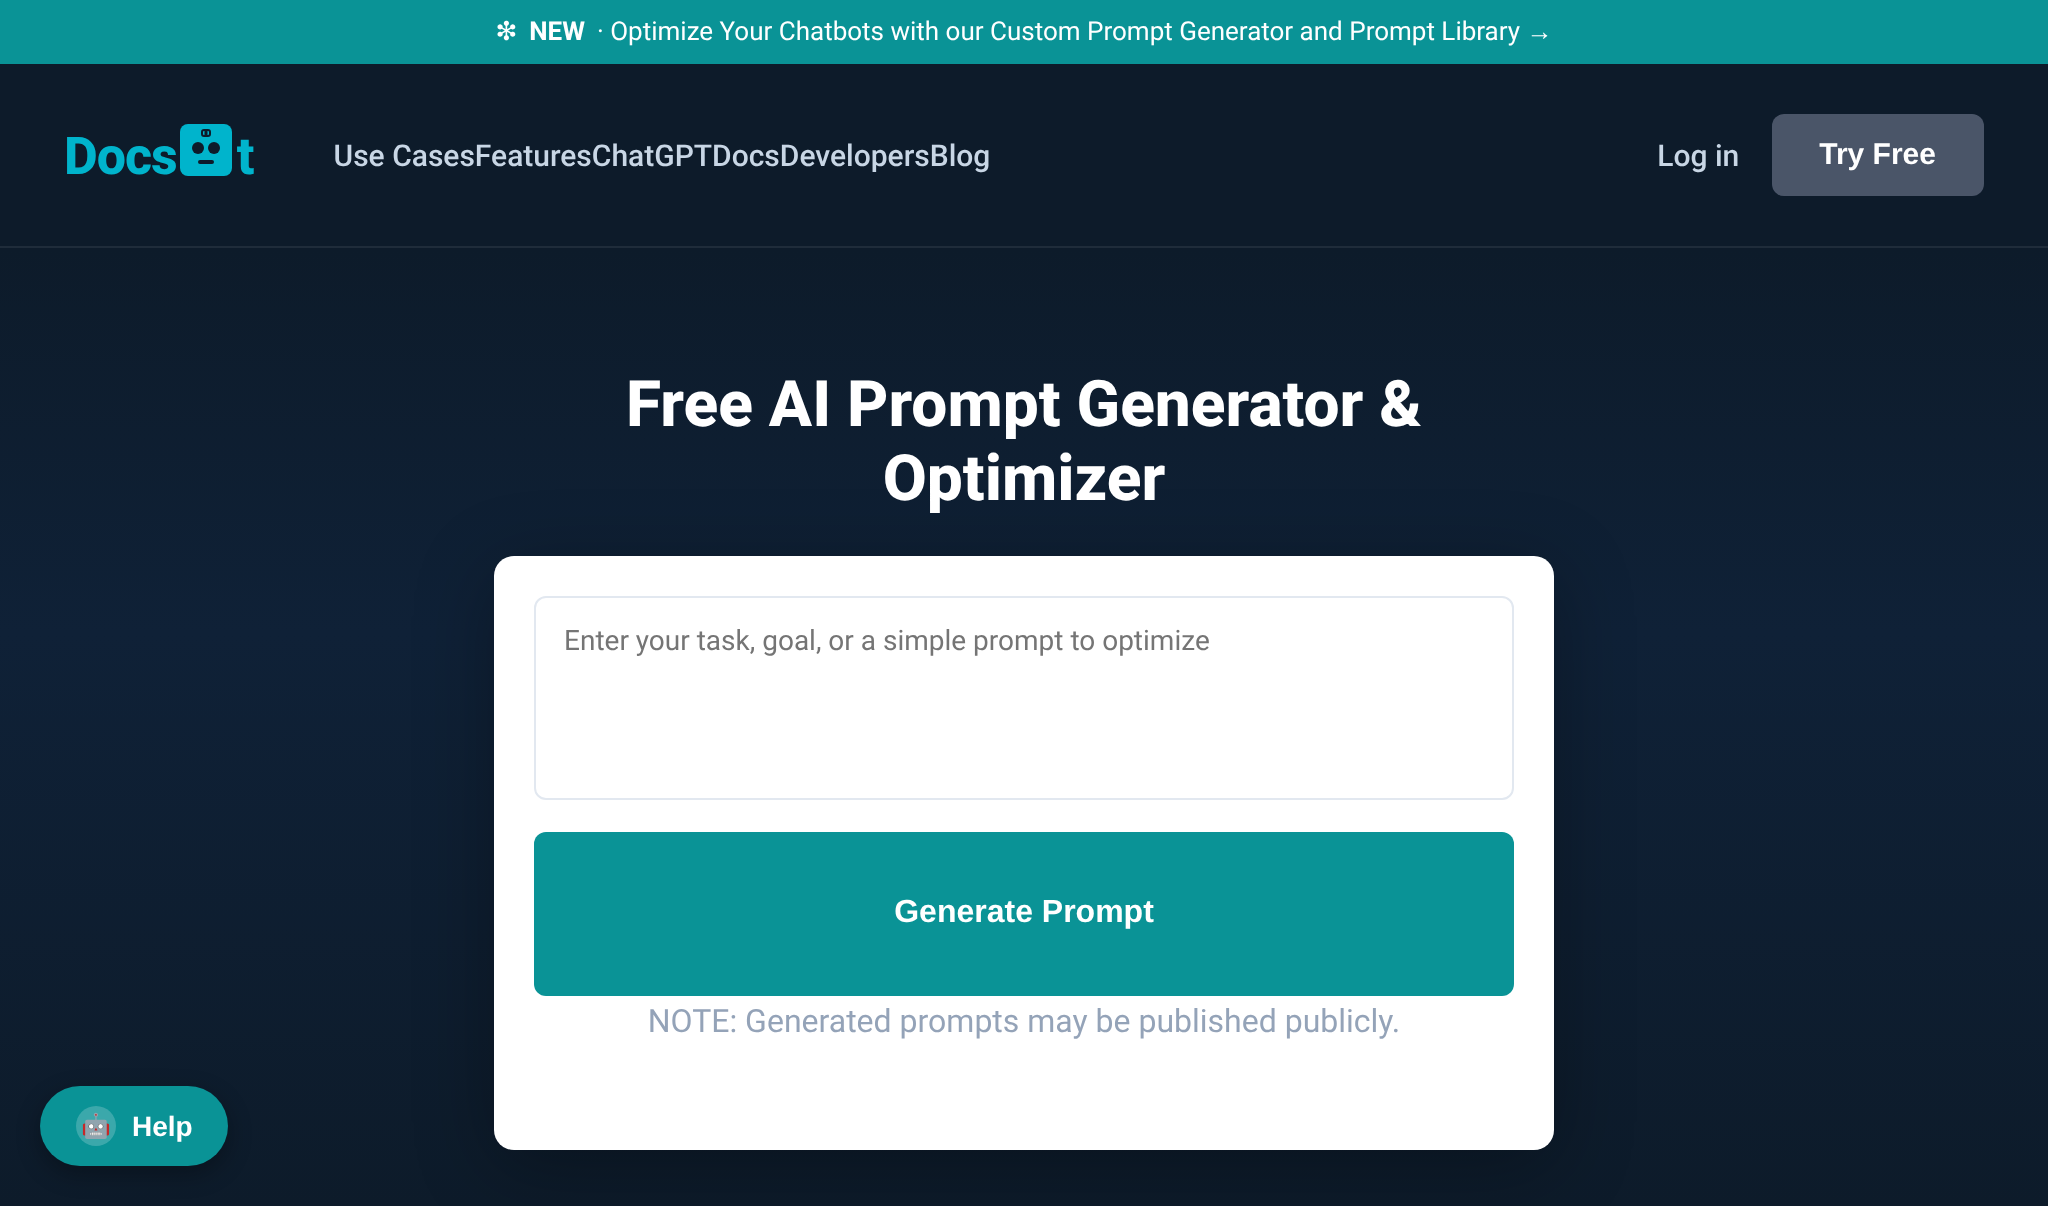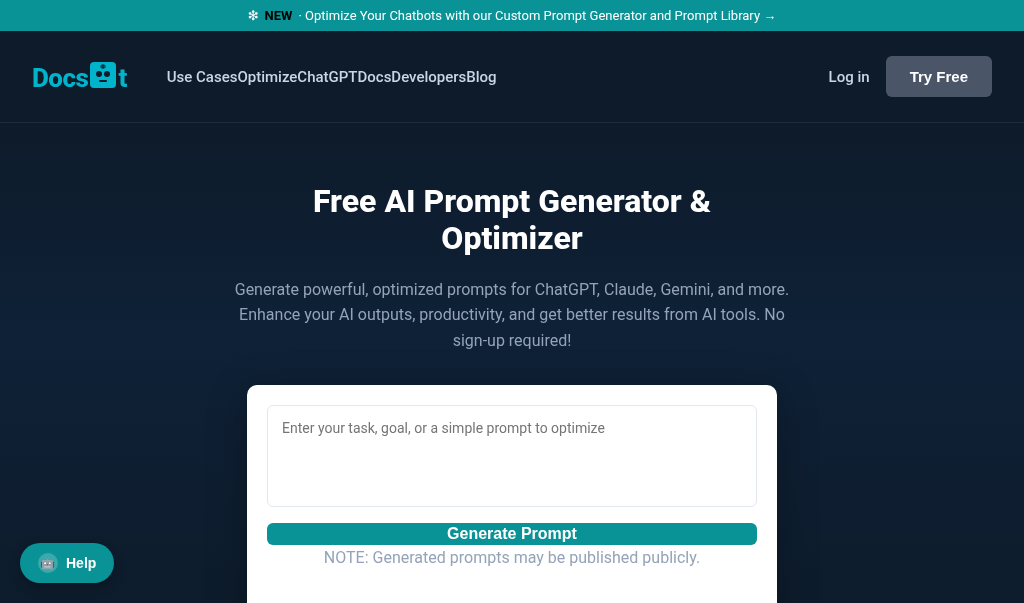--- a/index.html
+++ b/index.html
@@ -20,21 +20,21 @@
       padding: 8px 16px;
       font-size: 13px;
       color: #fff;
       display: flex;
       align-items: center;
       justify-content: center;
       gap: 6px;
     }
     .announcement-bar .new-badge {
       font-weight: 700;
-      color: #000000;
+      color: #ffffff;
     }
 
     
     .navbar {
       background: #0d1b2a;
       display: flex;
       align-items: center;
       padding: 0 32px;
       height: 92px;
       border-bottom: 1px solid rgba(255,255,255,0.08);
@@ -133,21 +133,21 @@
       resize: none;
       height: 102px;
       outline: none;
       font-family: inherit;
     }
     .generate-btn {
       width: 100%;
       background: #0a9396;
       color: #fff;
       border: none;
-      padding: 2px;
+      padding: 32px;
       border-radius: 6px;
       font-size: 16px;
       font-weight: 600;
       cursor: pointer;
       margin-top: 12px;
     }
     .note-text {
       color: #94a3b8;
       font-size: 12px;
       text-align: center;
@@ -201,39 +201,38 @@
         <circle cx="17" cy="12" r="3" fill="#0d1b2a"></circle>
         <rect x="9" y="18" width="8" height="2" rx="1" fill="#0d1b2a"></rect>
         <rect x="11" y="3" width="4" height="3" rx="1" fill="#00b4cc" stroke="#0d1b2a" stroke-width="1"></rect>
         <line x1="13" y1="3" x2="13" y2="6" stroke="#0d1b2a" stroke-width="1.5"></line>
       </svg>t
     </span>
   </div>
 
   <div class="nav-links">
     <a href="#">Use Cases</a>
-    <a href="#">Optimize</a>
+    <a href="#">Features</a>
     <a href="#">ChatGPT</a>
     <a href="#">Docs</a>
     <a href="#">Developers</a>
     <a href="#">Blog</a>
   </div>
 
   <div class="nav-actions">
     <a href="#" class="login-btn">Log in</a>
     <button class="try-free-btn">Try Free</button>
   </div>
 </nav>
 
 <section class="hero">
   <h1>
     <span>Free AI Prompt Generator &amp;</span><br>
     <span>Optimizer</span>
   </h1>
-  <p>Generate powerful, optimized prompts for ChatGPT, Claude, Gemini, and more. Enhance your AI outputs, productivity, and get better results from AI tools. No sign-up required!</p>
 
   <div class="prompt-card">
     <textarea class="prompt-textarea" placeholder="Enter your task, goal, or a simple prompt to optimize" style=""></textarea>
     <button class="generate-btn">Generate Prompt</button>
     <p class="note-text">NOTE: Generated prompts may be published publicly.</p>
   </div>
 
 </section>
 
 <button class="help-button">

